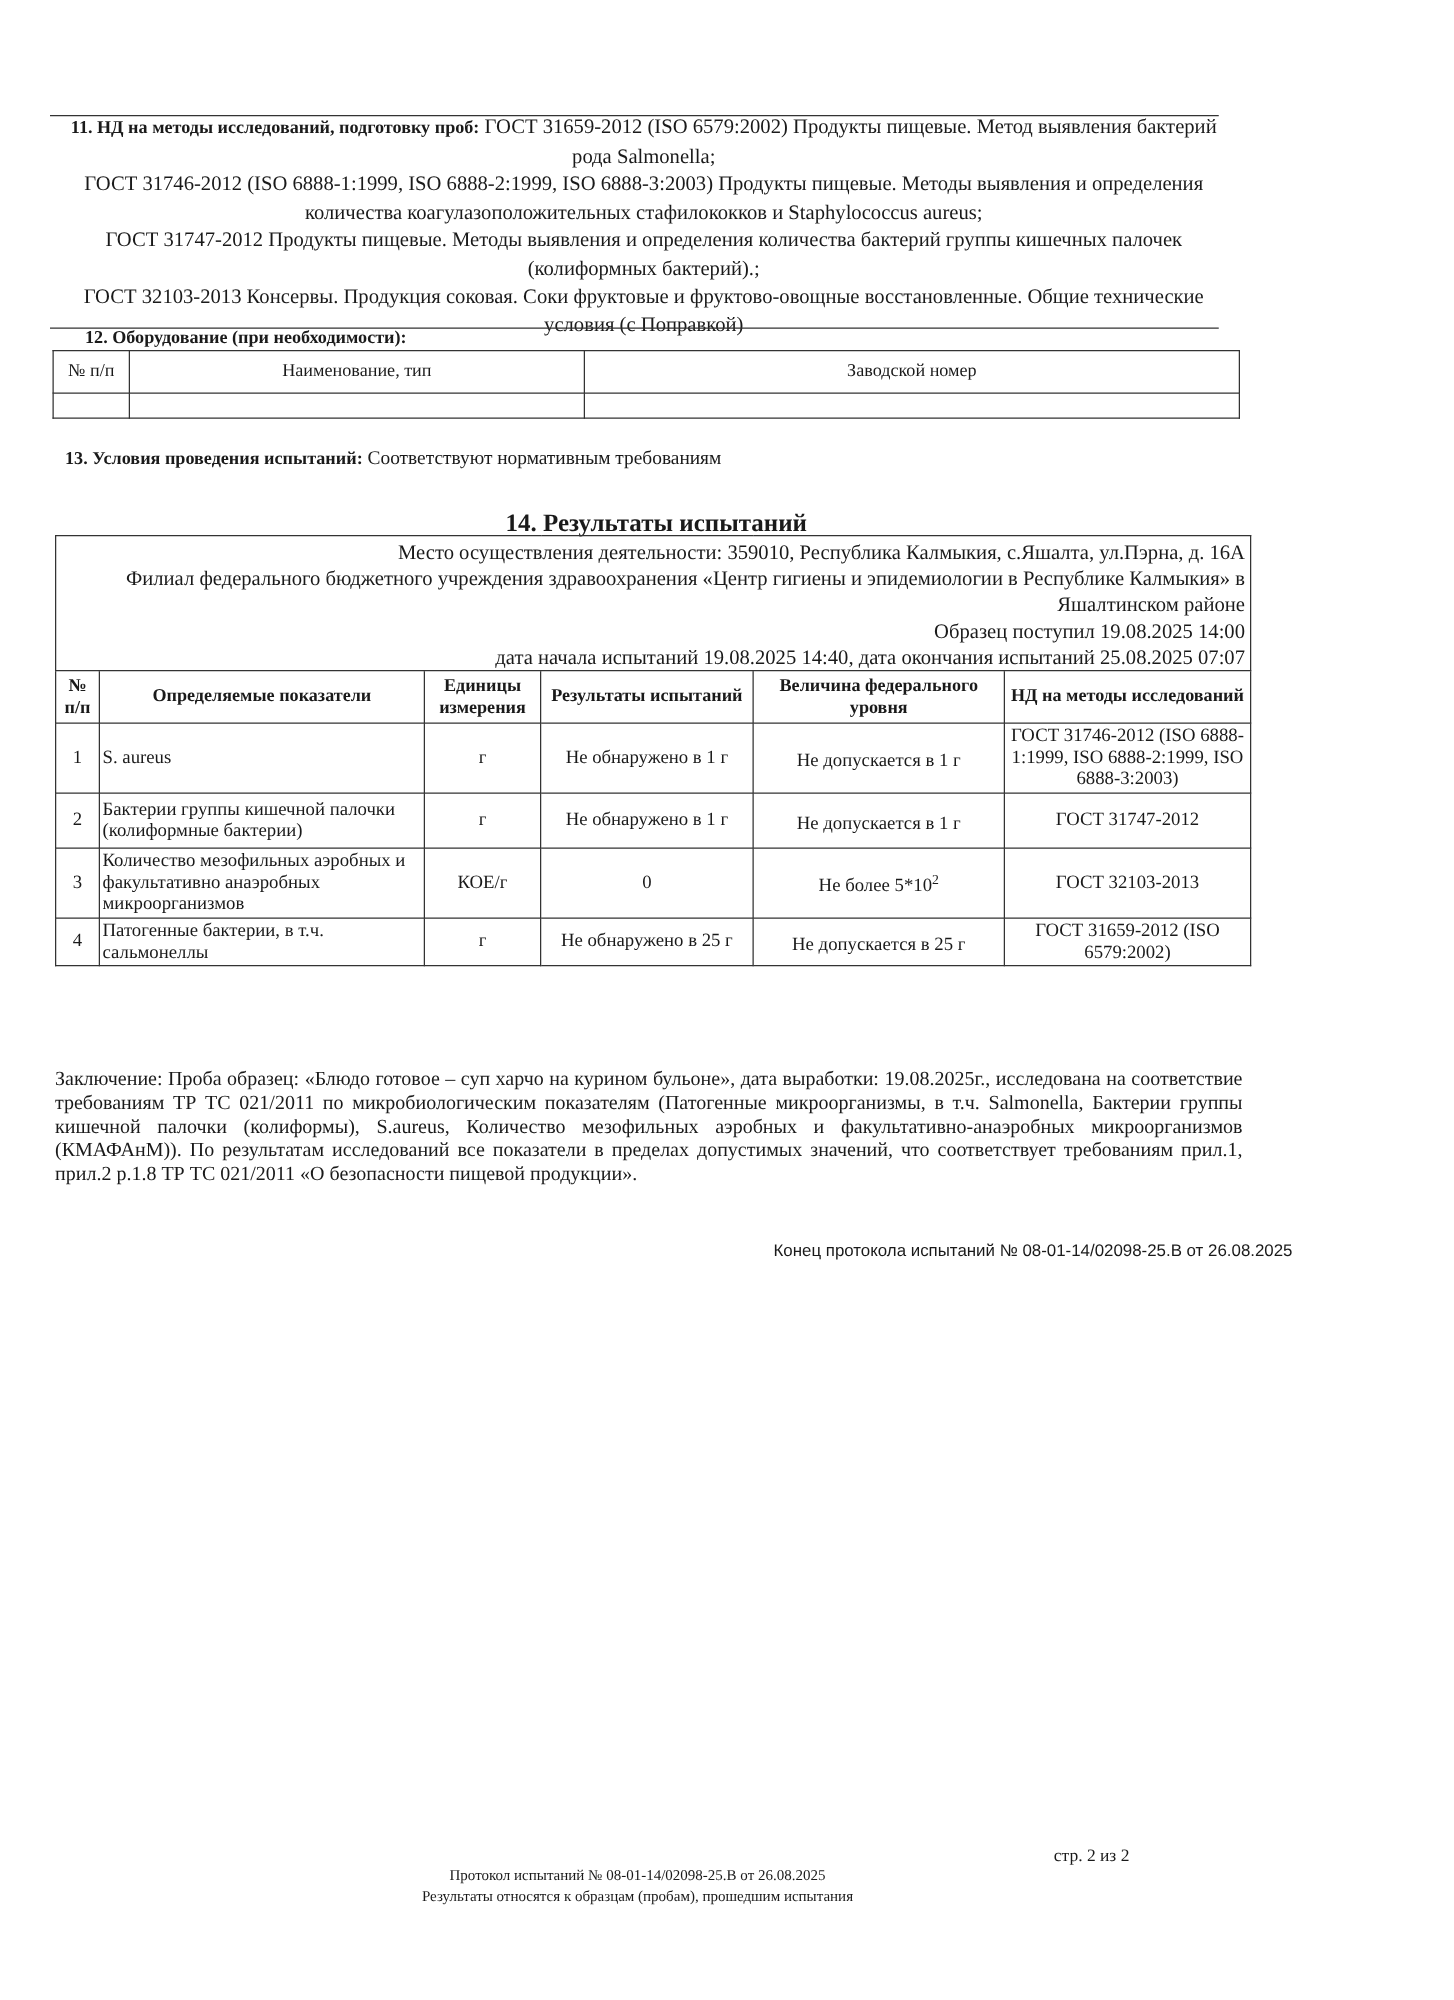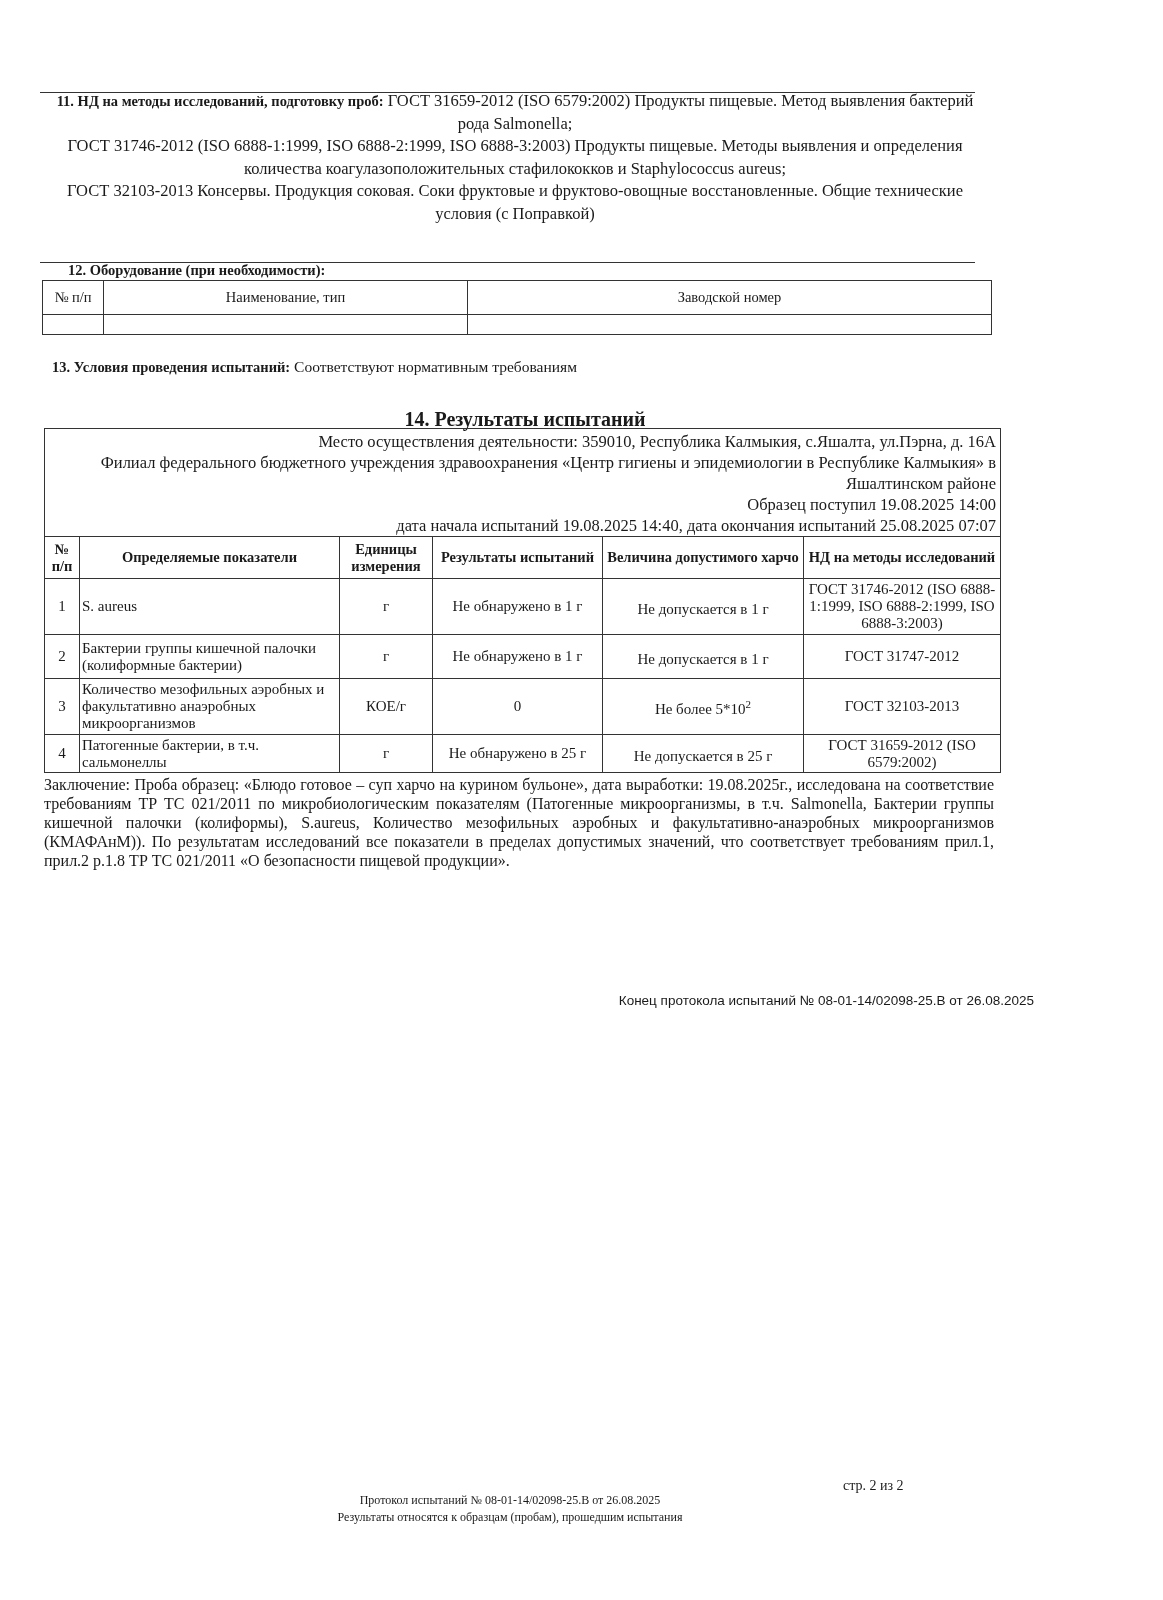--- a/index.html
+++ b/index.html
@@ -13,34 +13,35 @@
   table { border-collapse:collapse; }
   .equip { position:absolute; left:42px; top:280px; width:950px; font-size:14.5px; }
   .equip td { border:1.3px solid #333; text-align:center; vertical-align:middle; padding:0; }
   .sec13 { left:52px; top:358px; font-size:15.5px; }
   .h14 { left:0; width:1050px; top:392px; text-align:center; font-size:20px; font-weight:bold;margin-top:16px; }
   .results { position:absolute; left:44px; top:428px; width:957px; font-size:15px; }
   .results td { border:1.3px solid #333; vertical-align:middle; padding:1px 2px; line-height:17px; }
   .info td { text-align:right; font-size:16.5px; line-height:21px; padding:2px 4px 0 20px; }
   .results th { border:1.3px solid #333; font-weight:bold; font-size:14.5px; line-height:17px; text-align:center; vertical-align:middle; padding:1px 2px; }
   .c { text-align:center; }
-  .conclusion { left:44px; top:775px; width:950px; font-size:16px; line-height:19px; text-align:justify; }
+  .conclusion { left:44px; top:854px; width:950px; font-size:16px; line-height:19px; text-align:justify; }
   .end { left:0; width:1034px; top:993px; text-align:right; font-size:13.5px; font-family:Liberation Sans, sans-serif; }
   .pagenum { left:843px; top:1478px; font-size:14px; }
   .footer { left:0; width:1020px; top:1492px; text-align:center; font-size:12px; line-height:17px; }
   sup { font-size:11px; }
 </style>
 </head>
 <body>
 
 <div class="rule" style="left:40px; top:92px; width:935px;"></div>
 
 <div class="abs sec11">
   <div><b>11. НД на методы исследований, подготовку проб:</b><span> ГОСТ 31659-2012 (ISO 6579:2002) Продукты пищевые. Метод выявления бактерий рода Salmonella;</span></div>
   <div>ГОСТ 31746-2012 (ISO 6888-1:1999, ISO 6888-2:1999, ISO 6888-3:2003) Продукты пищевые. Методы выявления и определения количества коагулазоположительных стафилококков и Staphylococcus aureus;</div>
+  <div>ГОСТ 31747-2012 Продукты пищевые. Методы выявления и определения количества бактерий группы кишечных палочек (колиформных бактерий).;</div>
   <div>ГОСТ 32103-2013 Консервы. Продукция соковая. Соки фруктовые и фруктово-овощные восстановленные. Общие технические условия (с Поправкой)</div>
 </div>
 
 <div class="rule" style="left:40px; top:262px; width:935px;"></div>
 <div class="abs sec12"><b>12. Оборудование (при необходимости):</b></div>
 
 <table class="equip">
   <tbody>
       <tr style="height:34px;">
     <td style="width:60px; line-height:17px;">№ п/п</td>
@@ -67,21 +68,21 @@
       <div>Филиал федерального бюджетного учреждения здравоохранения «Центр гигиены и эпидемиологии в Республике Калмыкия» в Яшалтинском районе</div>
       <div>Образец поступил 19.08.2025 14:00</div>
       <div>дата начала испытаний 19.08.2025 14:40, дата окончания испытаний 25.08.2025 07:07</div>
     </td>
   </tr>
   <tr style="height:42px;">
     <th style="width:30px;">№ п/п</th>
     <th style="width:255px;">Определяемые показатели</th>
     <th style="width:88px;">Единицы измерения</th>
     <th style="width:165px;">Результаты испытаний</th>
-    <th style="width:196px;">Величина допустимого харчо</th>
+    <th style="width:196px;">Величина федерального уровня</th>
     <th>НД на методы исследований</th>
   </tr>
   <tr style="height:56px;">
     <td class="c">1</td>
     <td>S. aureus</td>
     <td class="c">г</td>
     <td class="c">Не обнаружено в 1 г</td>
     <td class="c"><span>Не допускается в 1 г</span><sup></sup></td>
     <td class="c">ГОСТ 31746-2012 (ISO 6888-1:1999, ISO 6888-2:1999, ISO 6888-3:2003)</td>
   </tr>

